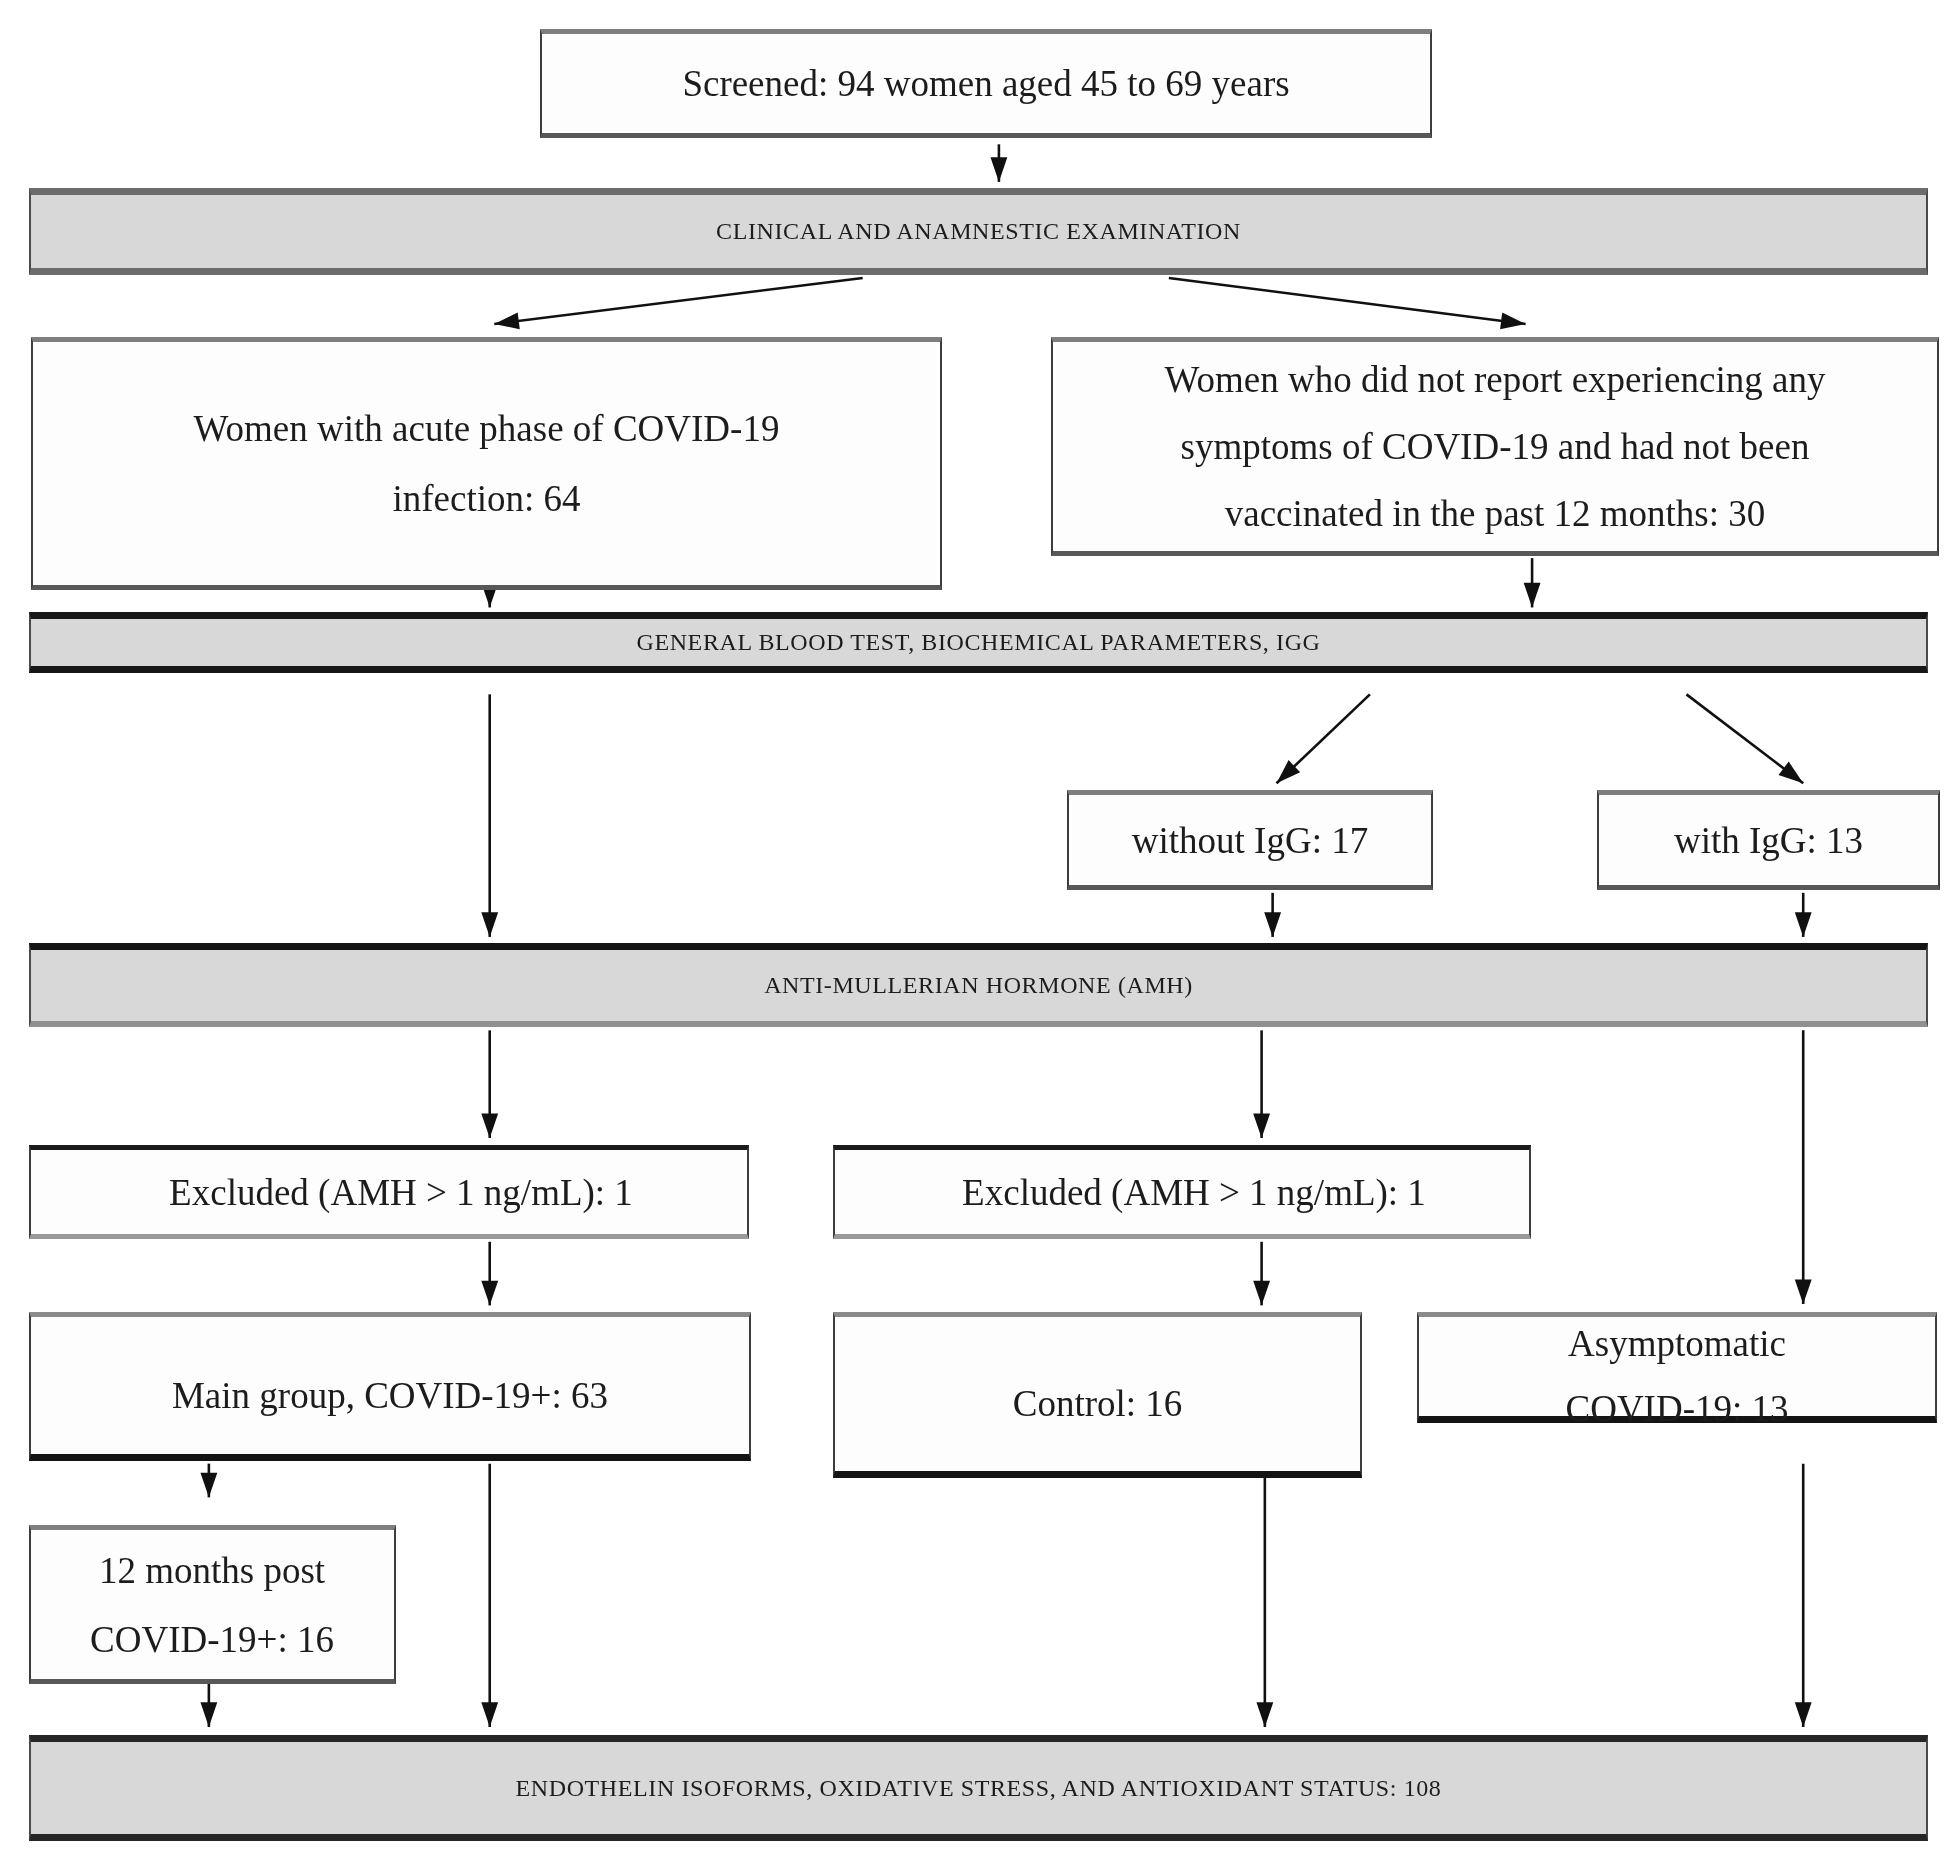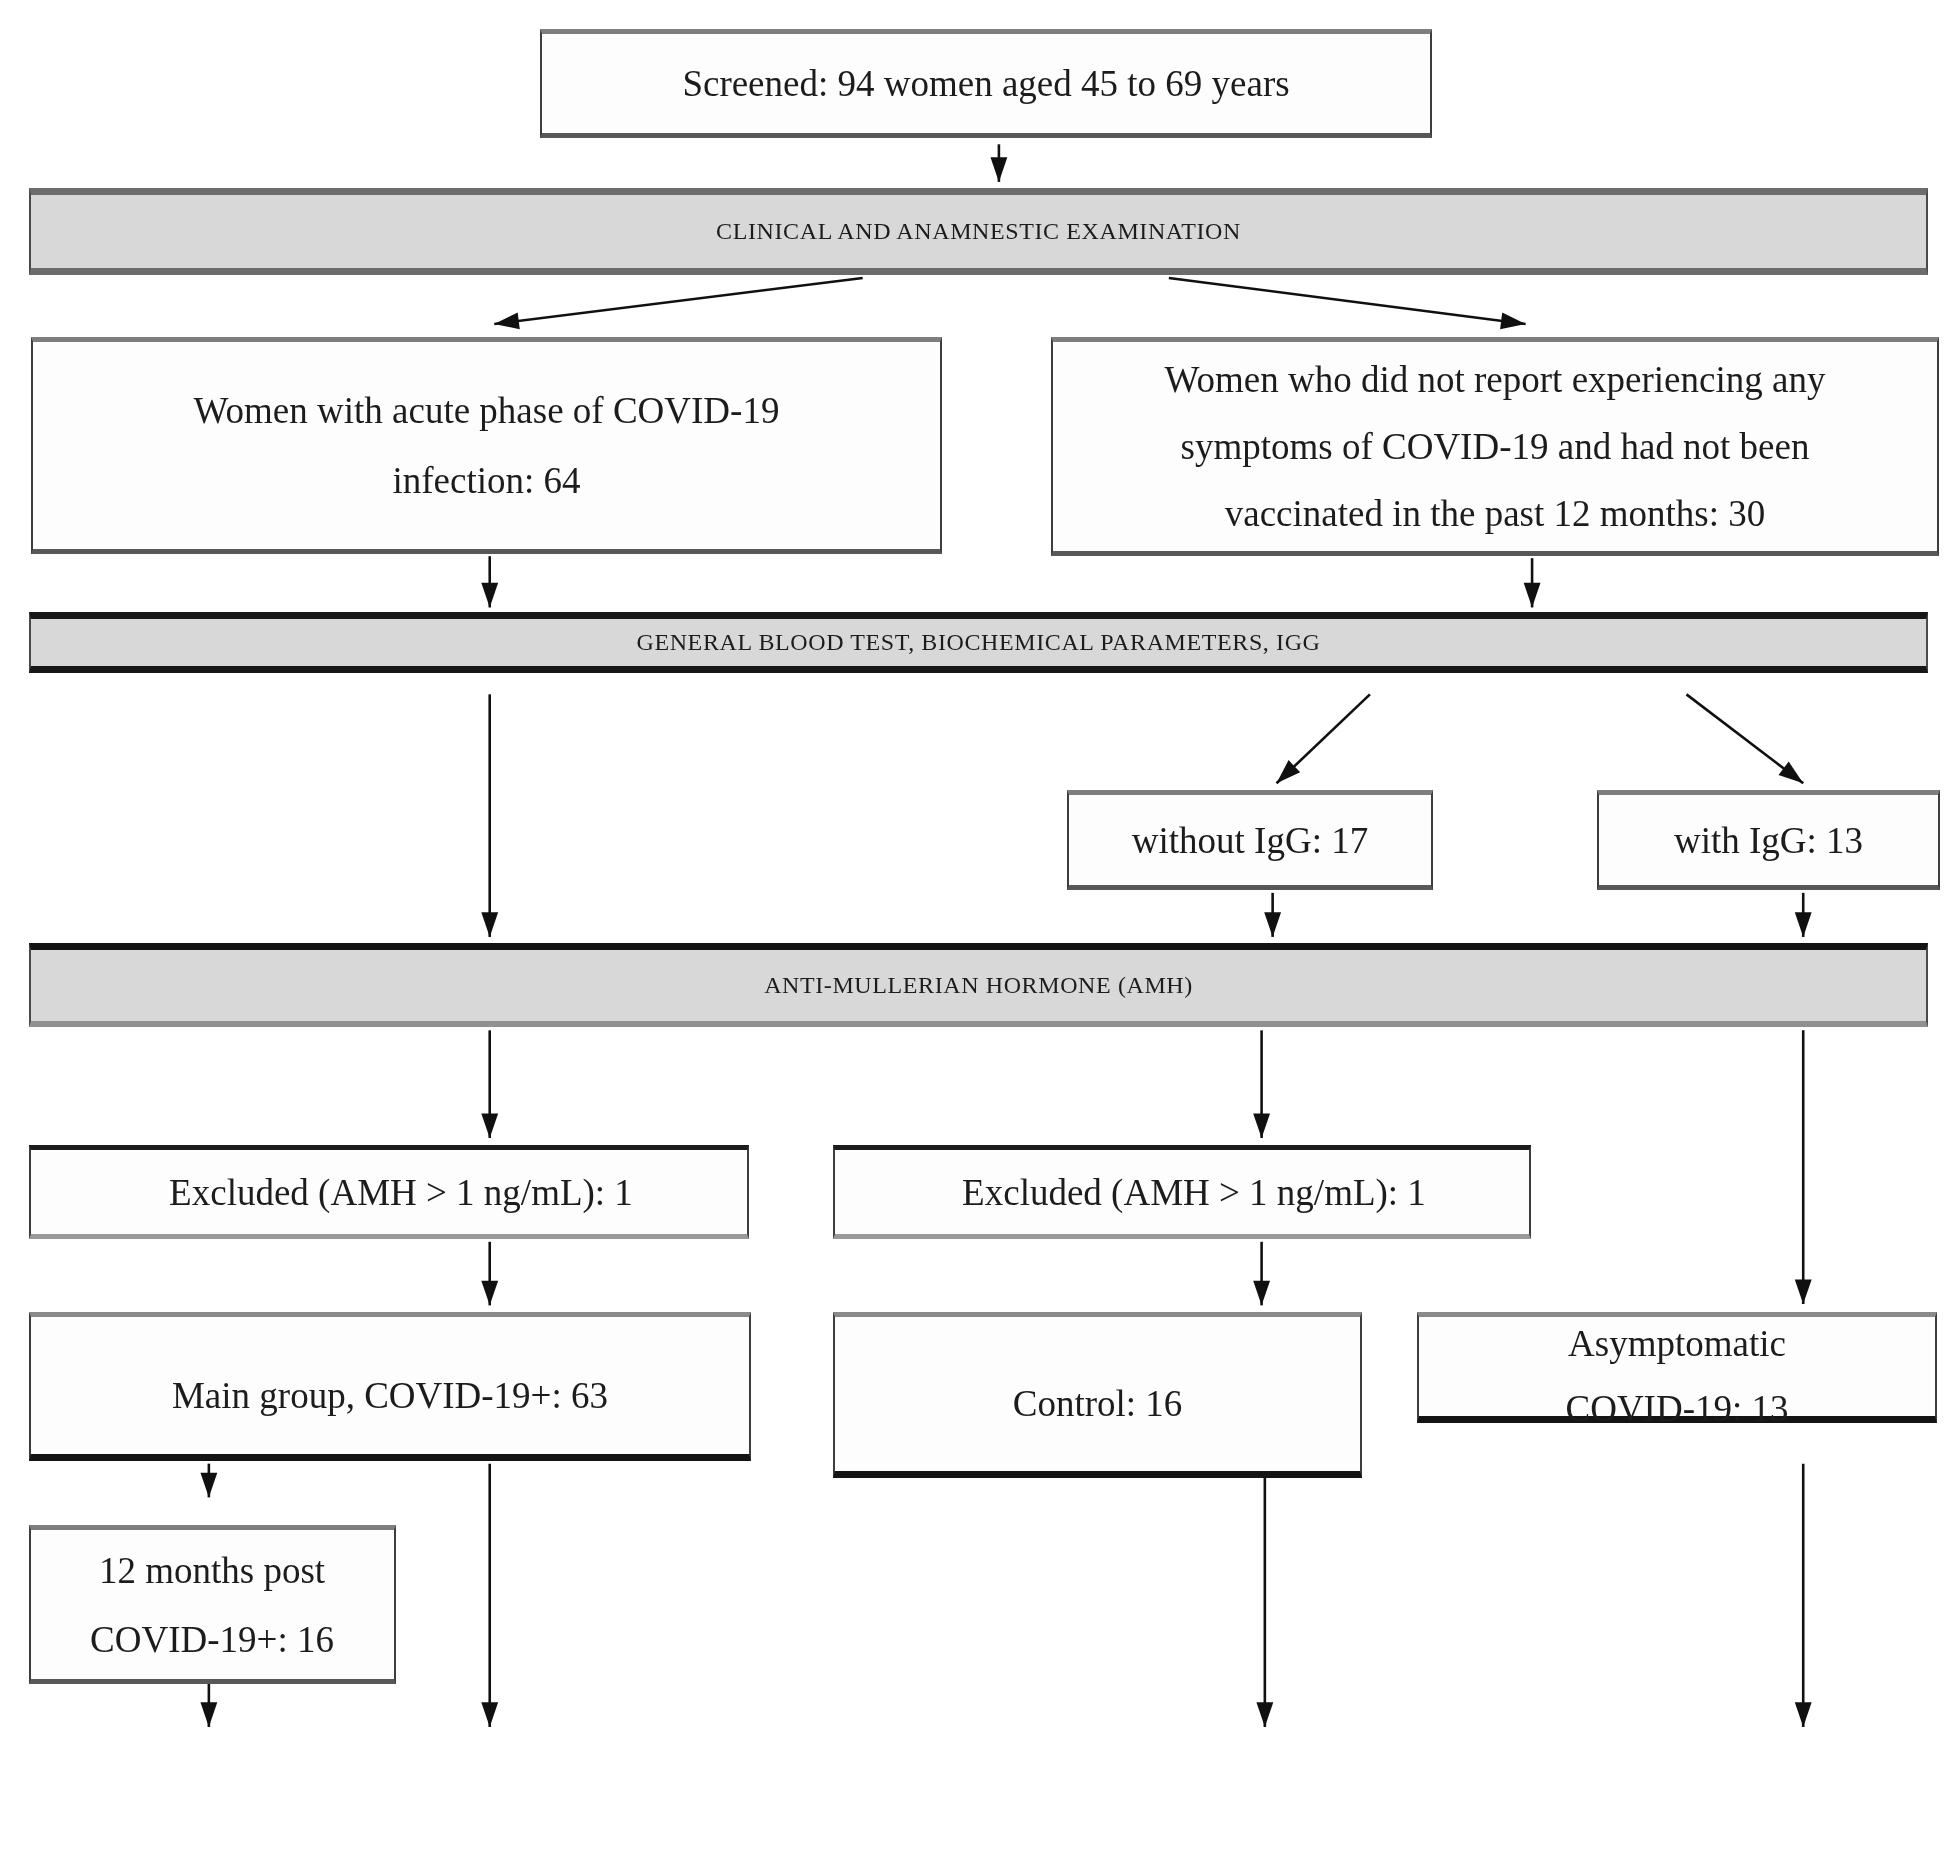--- a/index.html
+++ b/index.html
@@ -91,21 +91,21 @@
   </svg>
 
   <div class="node box" style="left:540px;top:29px;width:892px;height:109px;">
     <span class="ln">Screened: 94 women aged 45 to 69 years</span>
   </div>
 
   <div class="node band band-clinical" style="left:29px;top:188px;width:1899px;height:87px;">
     <span class="ln">CLINICAL AND ANAMNESTIC EXAMINATION</span>
   </div>
 
-  <div class="node box acute" style="left:31px;top:337px;width:911px;height:217px;">
+  <div class="node box acute" style="left:31px;top:337px;width:911px;height:253px;">
     <span class="ln">Women with acute phase of COVID-19</span>
     <span class="ln">infection: 64</span>
   </div>
 
   <div class="node box nosym" style="left:1051px;top:337px;width:888px;height:219px;">
     <span class="ln">Women who did not report experiencing any</span>
     <span class="ln">symptoms of COVID-19 and had not been</span>
     <span class="ln">vaccinated in the past 12 months: 30</span>
   </div>
 
@@ -144,15 +144,18 @@
   <div class="node box row4 asym" style="left:1417px;top:1312px;width:520px;height:111px;">
     <span class="ln">Asymptomatic</span>
     <span class="ln">COVID-19: 13</span>
   </div>
 
   <div class="node box" style="left:28.5px;top:1505px;width:367px;height:159px;margin-top:20px;">
     <span class="ln">12 months post</span>
     <span class="ln">COVID-19+: 16</span>
   </div>
 
+  <div class="node band band-endo" style="left:29px;top:1735px;width:1899px;height:106px;">
+    <span class="ln">ENDOTHELIN ISOFORMS, OXIDATIVE STRESS, AND ANTIOXIDANT STATUS: 108</span>
+  </div>
 
 </div>
 
 
 </body></html>

